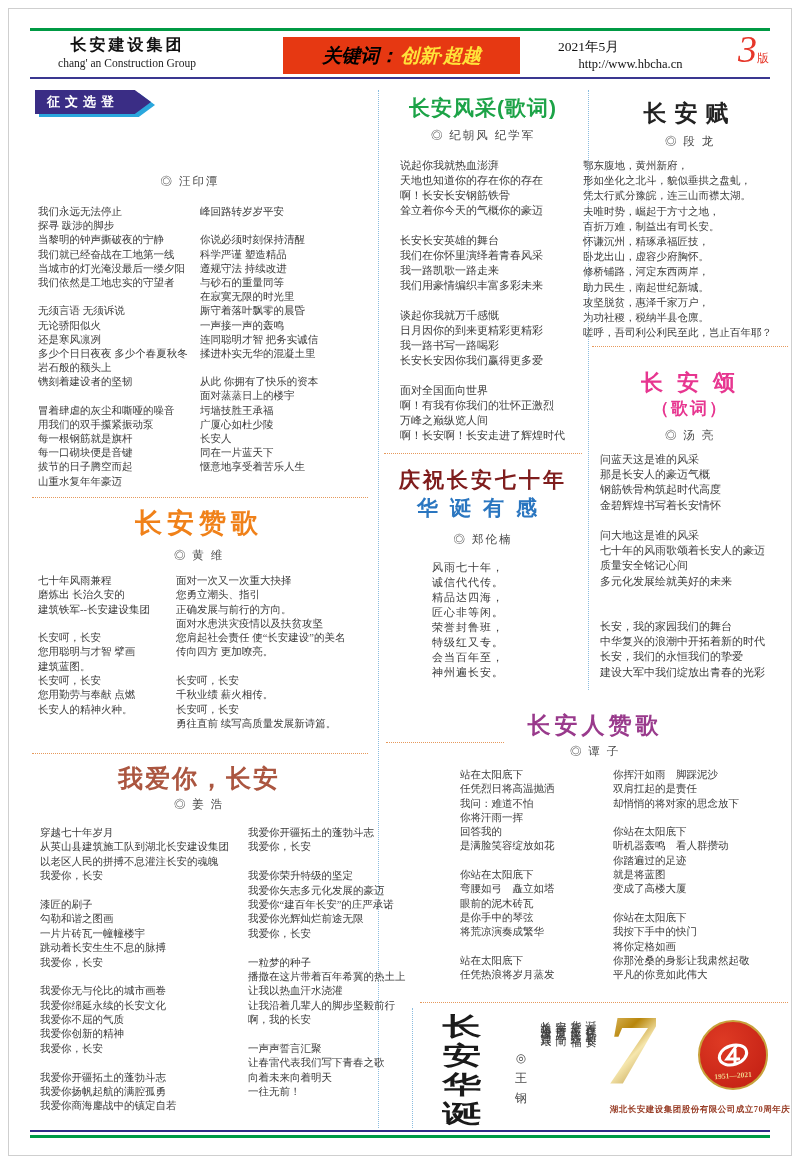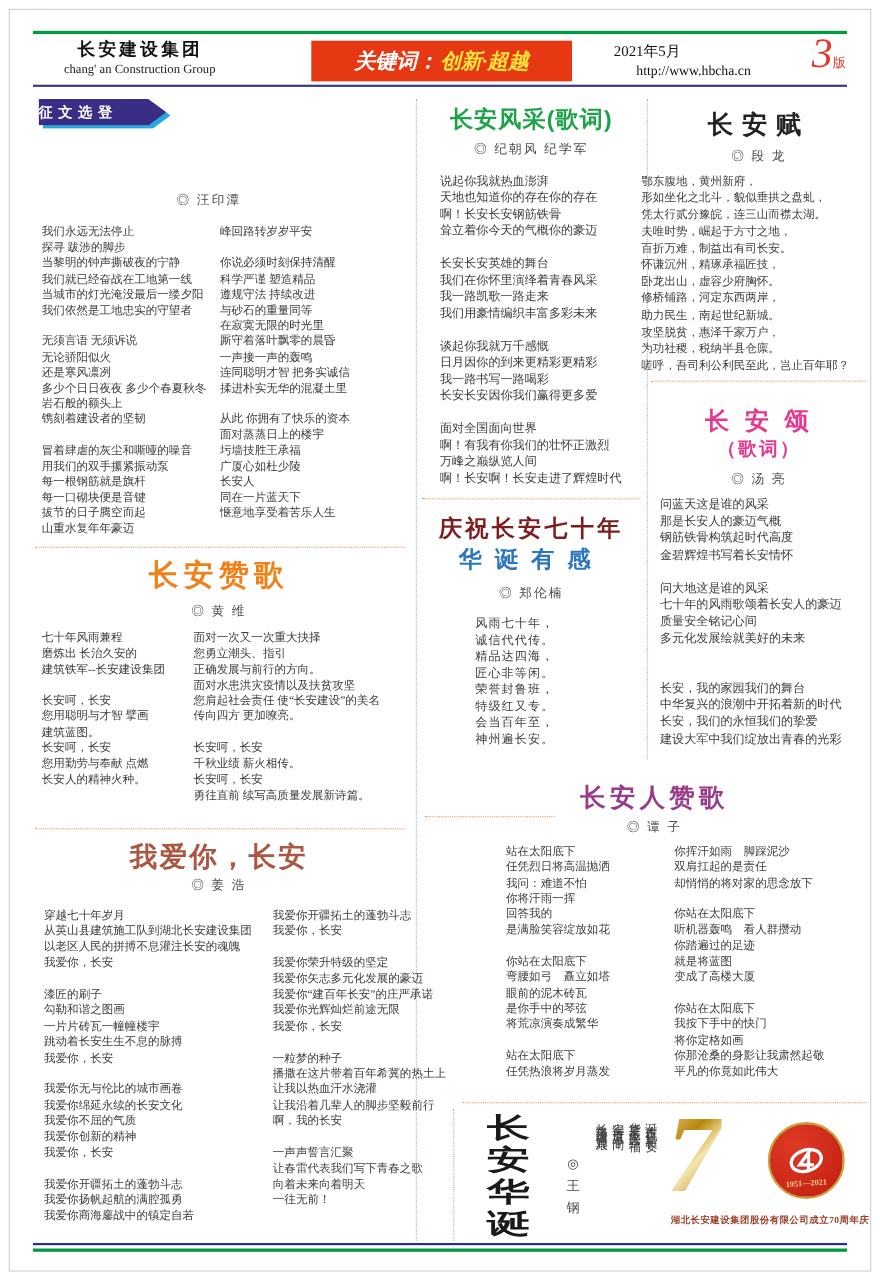--- a/index.html
+++ b/index.html
@@ -16,36 +16,36 @@
   .ptext{position:absolute;font-size:10.5px;color:#3b3b3b;}
   .pl{height:var(--lh,14.2px);line-height:var(--lh,14.2px);white-space:nowrap;}
   
   .org-cn{position:absolute;left:40px;top:35px;width:175px;text-align:center;
           font-weight:bold;font-size:16px;letter-spacing:3px;color:#111;}
   .org-en{position:absolute;left:28px;top:57px;width:198px;text-align:center;
           font-size:11.5px;color:#222;}
   .kwbox{position:absolute;left:283px;top:37px;width:237px;height:37px;background:#e63812;
          display:flex;align-items:center;justify-content:center;font-weight:bold;
          font-style:italic;font-size:19px;white-space:nowrap;}
-  .kwbox .kl{color:#ffffff;}
+  .kwbox .kl{color:#000000;}
   .kwbox .kv{color:#ffe33a;margin-left:2px;}
   .hdate{position:absolute;left:558px;top:38px;width:145px;
          font-size:13.5px;color:#111;}
   .hurl{position:absolute;left:558px;top:57px;width:145px;text-align:center;
         font-size:12.5px;color:#111;}
   .pagenum{position:absolute;left:738px;top:30px;color:#e6372a;white-space:nowrap;}
   .pagenum .n{font-size:38px;line-height:1;font-style:italic;}
   .pagenum .u{font-size:12px;}
   
   .banner-shadow{position:absolute;left:39px;top:93px;width:116px;height:24px;background:#2aa7dd;
      clip-path:polygon(0 0,86% 0,100% 50%,86% 100%,0 100%);}
   .banner{position:absolute;left:35px;top:90px;width:116px;height:24px;background:#3a2d85;
      clip-path:polygon(0 0,86% 0,100% 50%,86% 100%,0 100%);
      color:#fff;font-size:13px;font-weight:bold;letter-spacing:5px;line-height:24px;
-     box-sizing:border-box;font-family:"Liberation Sans",sans-serif;}
+     padding-left:12px;box-sizing:border-box;font-family:"Liberation Sans",sans-serif;}
   
   .vtitle{position:absolute;left:430px;top:1012px;width:64px;text-align:center;color:#1a1a1a;
           font-weight:bold;font-family:"Liberation Sans",sans-serif;}
   .vtitle .pl{height:29px;line-height:29px;font-size:25px;transform:scaleX(1.55);}
   .vauthor{position:absolute;left:513px;top:1048px;width:16px;text-align:center;
            font-size:12px;color:#4a4a4a;}
   .vauthor .pl{height:20px;line-height:20px;}
   .vpoem{position:absolute;left:538px;top:1012px;height:122px;writing-mode:vertical-rl;
          font-size:11px;letter-spacing:2.5px;color:#3b3b3b;}
   .vpoem .pl{height:auto;line-height:15px;white-space:nowrap;}

